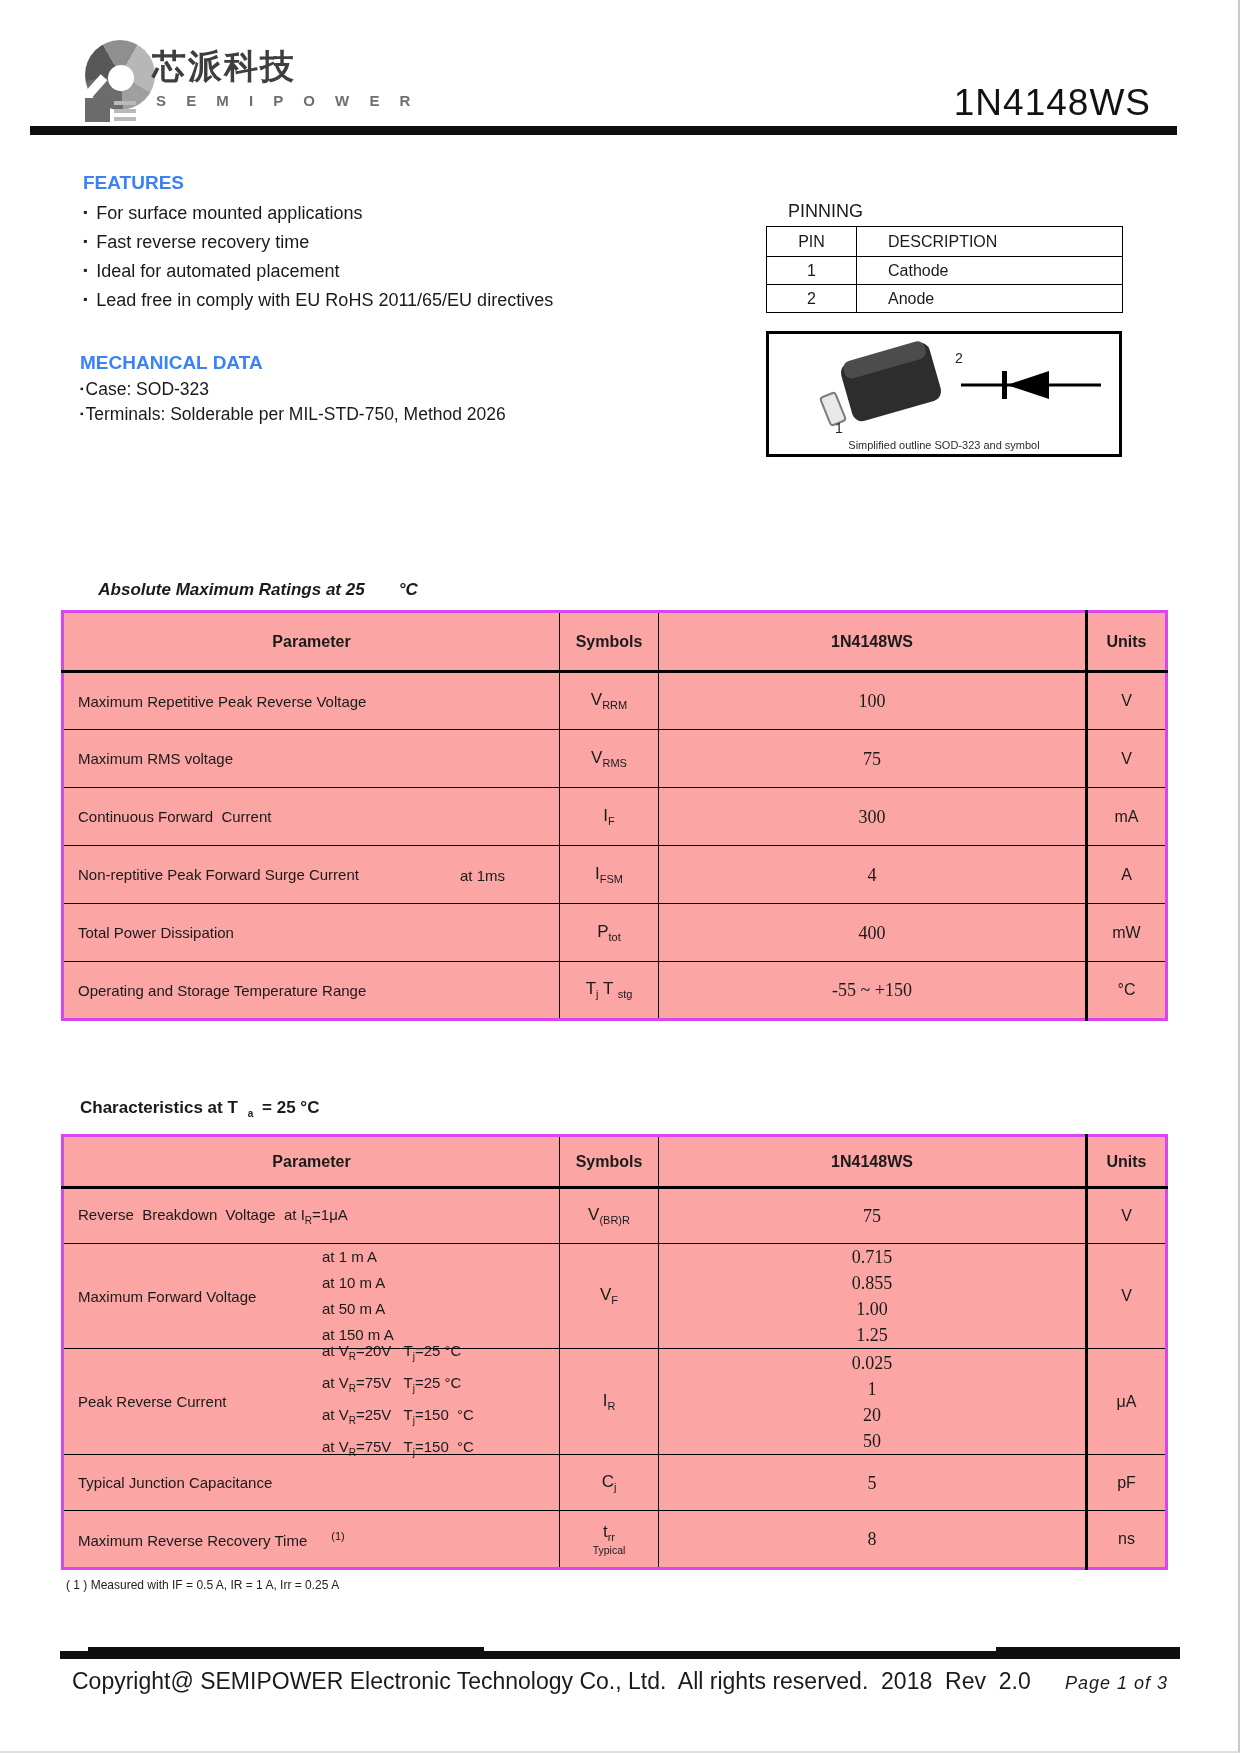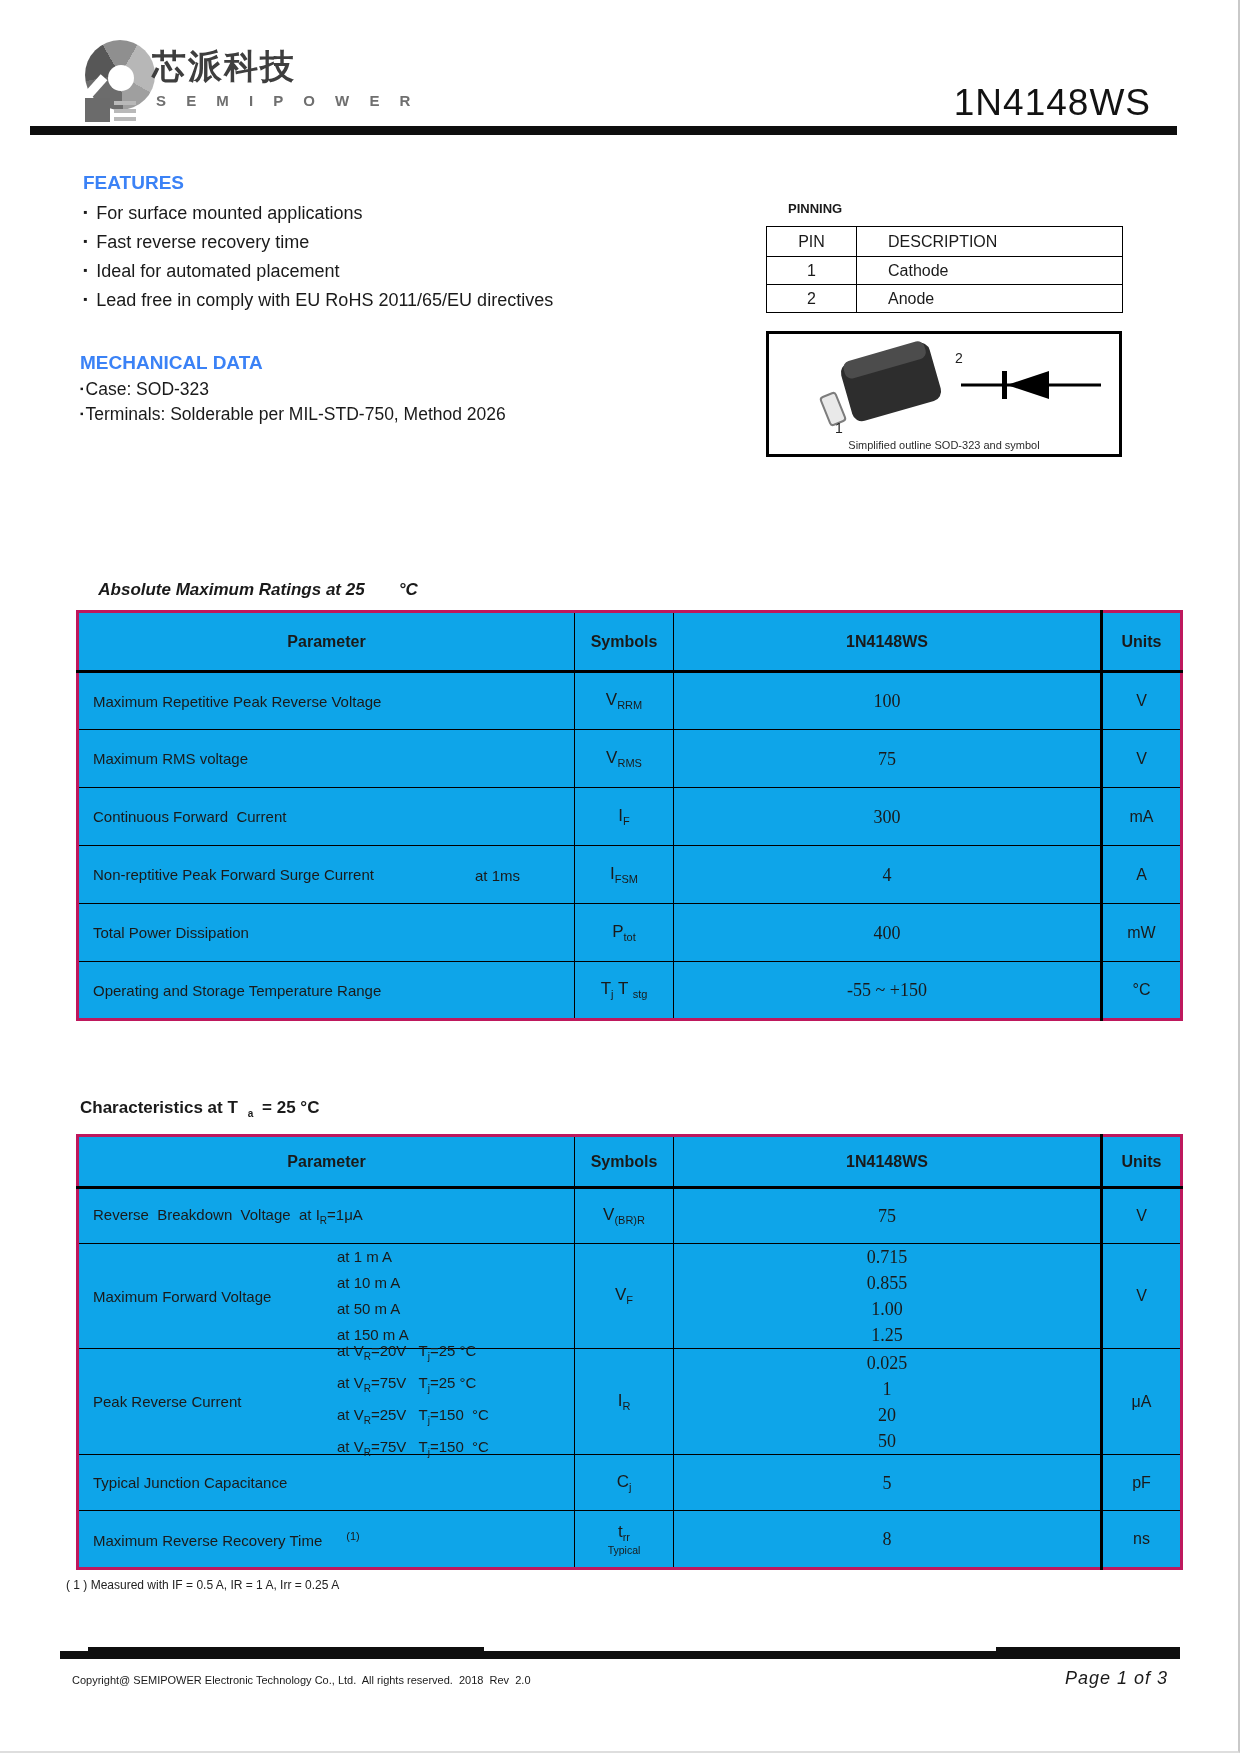--- a/index.html
+++ b/index.html
@@ -25,21 +25,21 @@
   
   .features { position:absolute; left:83px; top:172px; width:620px; }
   .sec-title { font-size:19px; font-weight:700; color:#3b82f6; }
   .feat-item { margin-top:9px; font-size:18px; line-height:19px; white-space:pre; }
   .feat-item .bul { font-size:12px; vertical-align:3px; margin-right:9px; }
   .mech { position:absolute; left:80px; top:352px; width:640px; }
   .mech-item { margin-top:6px; font-size:17.5px; line-height:17.5px; white-space:pre; }
   .mech-item .bul { font-size:10px; vertical-align:3px; margin-right:2px; }
 
   
-  .pin-title { position:absolute; left:788px; top:201px; font-size:13px; font-weight:700; }
+  .pin-title { position:absolute; left:788px; top:201px; font-size:18px; font-weight:400; }
   .pin-table { position:absolute; left:766px; top:226px; width:356px; border-collapse:collapse; table-layout:fixed; font-size:16px; }
   .pin-table { border:1px solid #ec4899; }
   .pin-table th, .pin-table td { border:1px solid #000; height:28px; vertical-align:middle; font-weight:400; }
   .pin-table tr.hd th { height:30px; }
   .pin-table .c1 { width:90px; text-align:center; }
   .pin-table .c2 { width:266px; text-align:left; padding-left:31px; }
 
   
   .pkg-box { position:absolute; left:766px; top:331px; width:356px; height:126px; border:3px solid #000; }
   .pkg-svg { position:absolute; left:34px; top:4px; width:160px; height:100px; }
@@ -49,21 +49,21 @@
   .diode-svg { position:absolute; right:18px; top:33px; width:140px; height:36px; }
   .pkg-cap { position:absolute; left:0; right:0; bottom:3px; text-align:center; font-size:11px; color:#2b2b2b; }
 
   
   .abs-heading { position:absolute; left:80px; top:560px; font-size:17px; font-weight:700; white-space:pre;font-style:italic; }
   .abs-heading .deg { margin-left:34px; }
   .char-heading { position:absolute; left:80px; top:1098px; font-size:17px; font-weight:700; white-space:pre; }
   .char-heading sub { font-size:10px; margin:0 4px 0 10px; }
 
   
-  table.spec { position:absolute; left:76px; border-collapse:collapse; table-layout:fixed; width:1104px; background:#0ea5e9; border:3px solid #be185d; }
+  table.spec { position:absolute; left:61px; border-collapse:collapse; table-layout:fixed; width:1104px; background:#fca5a5; border:3px solid #d946ef; }
   table.spec th, table.spec td { border:1px solid #000; vertical-align:middle; }
   table.spec thead th { border-bottom:3px solid #000; font-size:16px; font-weight:700; text-align:center; }
   table.spec col.w-param { width:497px; }
   table.spec col.w-sym { width:99px; }
   table.spec col.w-val { width:428px; }
   table.spec col.w-unit { width:80px; }
   table.spec th.c-unit, table.spec td.c-unit { border-left:3px solid #000; }
   .t-abs { top:610px; }
   .t-char { top:1134px; }
   .t-abs thead tr { height:60px; }
@@ -89,21 +89,21 @@
   .vline { line-height:26px; white-space:pre; }
   td.c-unit { text-align:center; font-size:16px; }
 
   .footnote { position:absolute; left:66px; top:1578px; font-size:12px; color:#222; white-space:pre; }
 
   
   .foot-rule  { position:absolute; left:60px;  top:1651px; width:1120px; height:8px; background:#0f0f0f; }
   .foot-rule2 { position:absolute; left:88px;  top:1647px; width:396px;  height:4px; background:#0f0f0f; }
   .foot-rule3 { position:absolute; left:996px; top:1647px; width:184px;  height:4px; background:#0f0f0f; }
   .footer-row { position:absolute; left:72px; top:1668px; width:1096px; display:flex; justify-content:space-between; align-items:baseline; }
-  .copyright { font-size:11px; white-space:pre;text-align:center; }
+  .copyright { font-size:23px; white-space:pre;text-align:center; }
   .pageno { font-size:18px; font-style:italic; white-space:pre; letter-spacing:1px; }
 </style>
 </head>
 <body>
 
 <div class="page">
 
   <div class="logo">
     <div class="ring"></div>
     <div class="ring-hole"></div>

